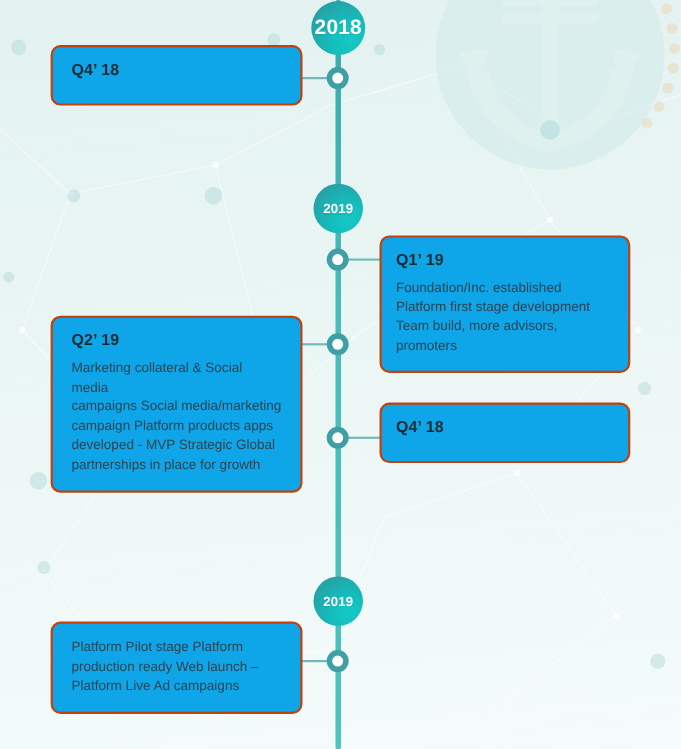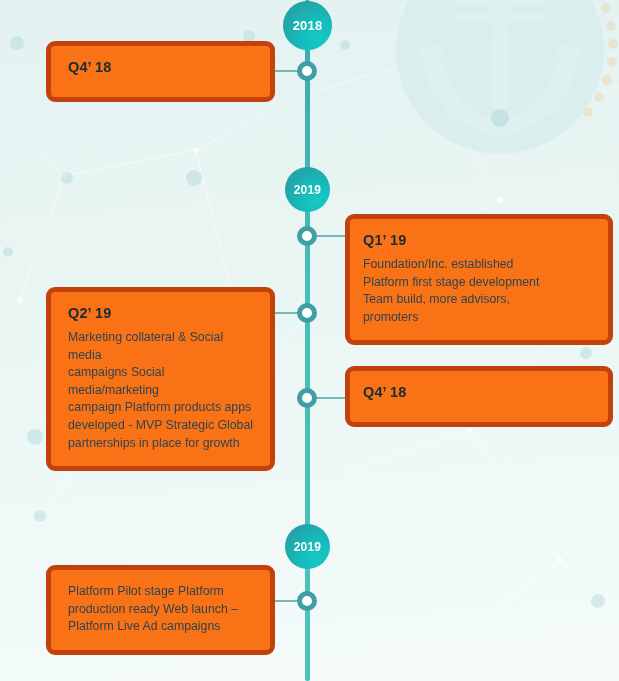--- a/index.html
+++ b/index.html
@@ -64,21 +64,21 @@
     background: radial-gradient(circle at 72% 74%, #17c8c4 0%, #13bfbd 32%, #23a5a9 72%, #2e9ba3 100%);
     color: #ffffff;
     font-weight: bold;
     display: flex;
     align-items: center;
     justify-content: center;
     letter-spacing: 0.2px;
     z-index: 3;
     text-shadow: 0 1px 1px rgba(0,0,0,0.07);
   }
-  .year-badge.b2018 { left: 283px; top: 1px;   width: 49px; height: 49px; font-size: 13px; justify-content: center; }
+  .year-badge.b2018 { left: 283px; top: 1px;   width: 49px; height: 49px; font-size: 19px; justify-content: center; }
   .year-badge.b2019a{ left: 285px; top: 167px; width: 45px; height: 45px; font-size: 12px; }
   .year-badge.b2019b{ left: 285px; top: 524px; width: 45px; height: 45px; font-size: 12px; }
 
   
   .node {
     position: absolute;
     width: 20px;
     height: 20px;
     border-radius: 50%;
     background: #ffffff;
@@ -100,28 +100,28 @@
   }
   .arm.a1 { left: 268px; top: 70px;  width: 32px; }
   .arm.a2 { left: 314px; top: 235px; width: 32px; }
   .arm.a3 { left: 268px; top: 312px; width: 32px; }
   .arm.a4 { left: 314px; top: 397px; width: 32px; }
   .arm.a5 { left: 268px; top: 600px; width: 32px; }
 
   
   .card {
     position: absolute;
-    background: #f97316;
-    border: 5px solid #c2410c;
+    background: #0ea5e9;
+    border: 2px solid #c2410c;
     border-radius: 9px;
     padding: 13px 16px 14px 17px;
     z-index: 2;
   }
   .card.left  { left: 46px;  width: 229px; }
-  .card.right { left: 345px; width: 268px; padding-left: 13px; }
+  .card.right { left: 345px; width: 228px; padding-left: 13px; }
 
   .card.c-q418 { top: 41px;  }
   .card.c-q119 { top: 214px; }
   .card.c-q219 { top: 287px; }
   .card.c-q419 { top: 366px; }
   .card.c-q220 { top: 565px; }
 
   .card-title {
     font-size: 14.5px;
     font-weight: bold;

